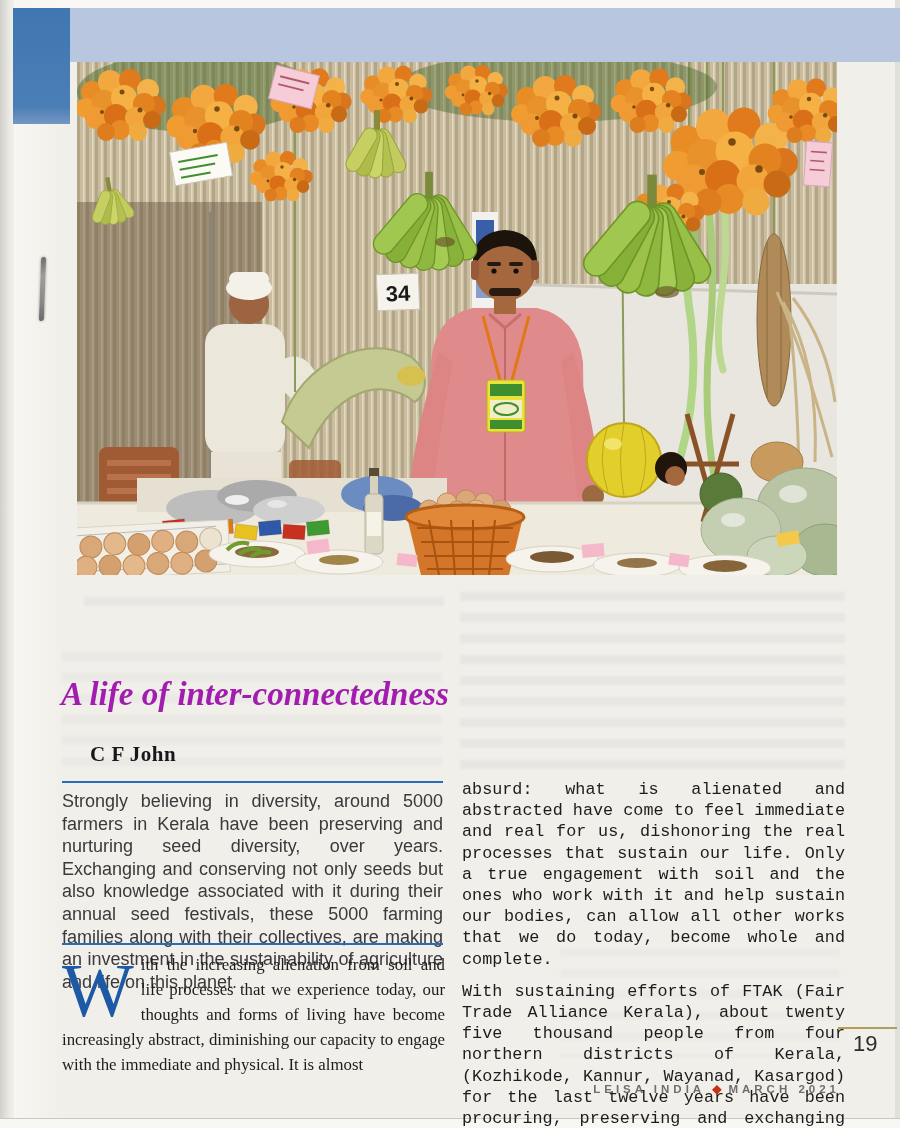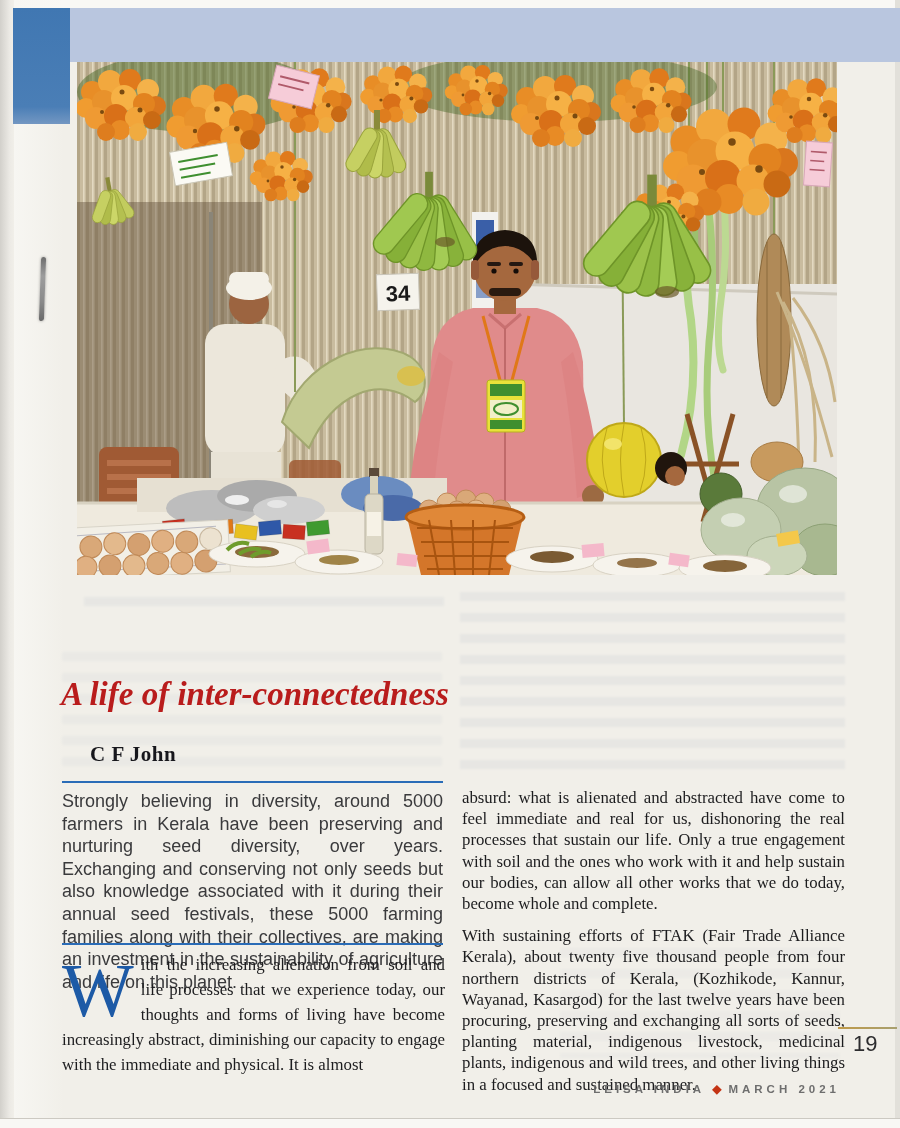--- a/index.html
+++ b/index.html
@@ -27,32 +27,32 @@
   .ghost{position:absolute;pointer-events:none;
          background:repeating-linear-gradient(180deg,rgba(105,125,160,.14) 0 9px,rgba(0,0,0,0) 9px 21px);
          filter:blur(1.3px);}
   
   .caption{position:absolute;left:77px;top:582px;width:766px;text-align:right;
            font-style:italic;font-size:15px;color:#15151a;letter-spacing:.2px;}
   
   .title{position:absolute;left:61px;top:608px;width:420px;font-size:47px;font-weight:bold;
          color:#1d5aa6;letter-spacing:-.5px;}
   .subtitle{position:absolute;left:61px;top:676px;width:440px;font-size:33px;font-style:italic;
-            font-weight:600;color:#b91c1c;}
+            font-weight:600;color:#a21caf;}
   .author{position:absolute;left:58px;top:742px;font-size:21px;font-weight:bold;color:#17171c;letter-spacing:.5px;margin-left:32px;}
   .rule{position:absolute;left:62px;width:381px;height:2px;background:#2a6cb7;}
   .rule1{top:781px;} .rule2{top:943px;}
   .abstract{position:absolute;left:62px;top:790px;width:381px;font-family:"Liberation Sans",sans-serif;
             font-size:18px;line-height:22.6px;color:#3a3a3c;text-align:justify;}
   .colL{position:absolute;left:62px;top:952px;width:383px;font-size:16.8px;line-height:25px;
         color:#1c1c1e;text-align:justify;}
   .colL .dropcap{float:left;font-size:76px;line-height:64px;padding:6px 7px 0 0;color:#1d5aa6;font-weight:400;}
   .colR{position:absolute;left:462px;top:779px;width:383px;font-size:16.8px;line-height:21.2px;
         color:#1c1c1e;text-align:justify;}
-  .colR p{margin:8px 0 11px 0;}
+  .colR p{margin:0 0 11px 0;font-family:Liberation Mono, monospace;}
   
   .footer{position:absolute;top:1082px;right:60px;font-family:"Liberation Sans",sans-serif;
           font-size:11.5px;font-weight:bold;letter-spacing:4px;color:#6e6e6e;white-space:nowrap;}
   .footer .diamond{color:#c43414;font-size:12px;letter-spacing:0;margin:0 7px;}
   .pageno-line{position:absolute;left:838px;top:1027px;width:59px;height:2px;
                background:linear-gradient(90deg,#c09a48,#a8a070);}
   .pageno{position:absolute;left:853px;top:1031px;font-family:"Liberation Sans",sans-serif;
           font-size:22px;color:#2c2c2e;}
 </style>
 </head>

